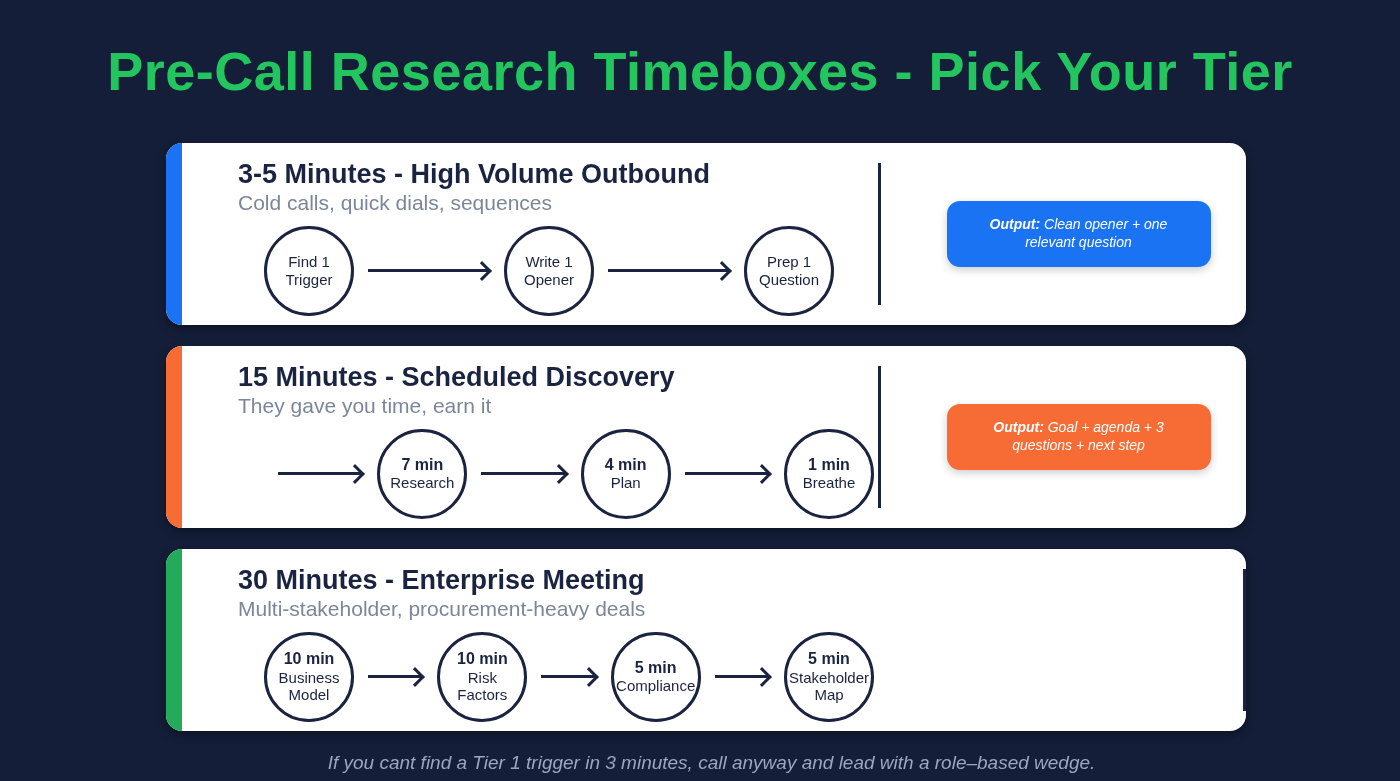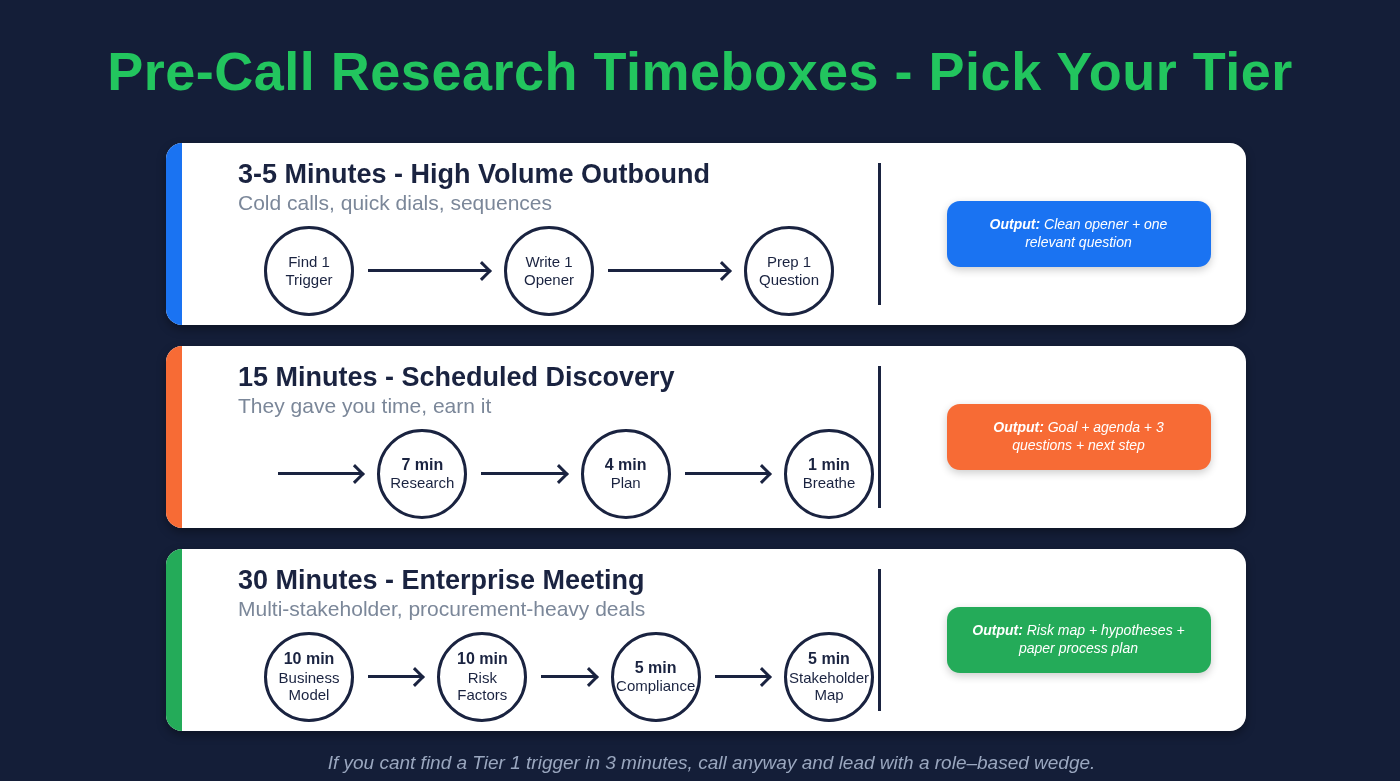--- a/index.html
+++ b/index.html
@@ -234,23 +234,17 @@
           <span class="lbl">Compliance</span>
         </div>
         <div class="arrow"></div>
         <div class="circle">
           <span class="dur">5 min</span>
           <span class="lbl">Stakeholder Map</span>
         </div>
       </div>
     </div>
     <div class="divider"></div>
-    <div class="output-area">
-      <div class="output-box" style="background: rgb(36, 171, 89);">
-        <span class="out-label">Output:</span>
-        <span class="out-text">Risk map + hypotheses + paper process plan</span>
-      </div>
-    </div>
   </div>
 
 </div>
 
 <div class="page-footer">If you cant find a Tier 1 trigger in 3 minutes, call anyway and lead with a role–based wedge.</div>
 
 </body></html>

